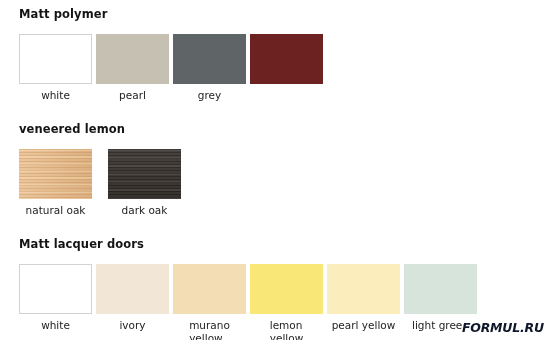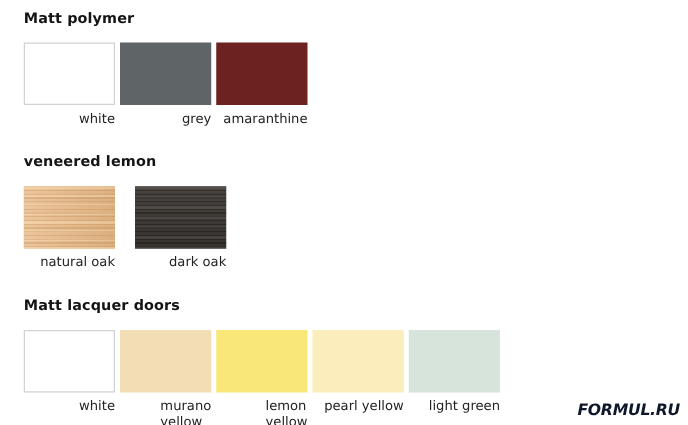--- a/index.html
+++ b/index.html
@@ -46,21 +46,21 @@
     left: 19px;
     top: 34px;
     height: 78px;
     display: flex;
     align-items: flex-start;
   }
 
   .swatch-cell {
     display: flex;
     flex-direction: column;
-    align-items: flex-end;
+    align-items: center;
   }
 
   .swatch-chip {
     width: 73px;
     height: 50px;
     box-sizing: border-box;
     position: relative;
     overflow: hidden;
   }
   .swatch-chip.bordered {
@@ -146,26 +146,29 @@
 <div class="page">
 
   <div class="section" id="section-0">
     <div class="section-title">Matt polymer</div>
     <div class="swatch-row" style="gap: 4px;">
         <div class="swatch-cell">
           <div class="swatch-chip bordered" style="background: rgb(255, 255, 255);"></div>
           <div class="swatch-label">white</div>
         </div>
         <div class="swatch-cell">
+          <div class="swatch-chip" style="background: rgb(198, 192, 179);"></div>
+          <div class="swatch-label">pearl</div>
+        </div>
+        <div class="swatch-cell">
           <div class="swatch-chip" style="background: rgb(95, 101, 103);"></div>
           <div class="swatch-label">grey</div>
         </div>
         <div class="swatch-cell">
           <div class="swatch-chip" style="background: rgb(107, 34, 32);"></div>
-          <div class="swatch-label">amaranthine</div>
         </div>
       </div>
   </div>
 
   <div class="section" id="section-1">
     <div class="section-title">veneered lemon</div>
     <div class="swatch-row" style="gap: 16px;">
         <div class="swatch-cell">
           <div class="swatch-chip" style="background: rgb(231, 185, 135);">
             <div class="grain light"></div>
@@ -182,20 +185,24 @@
   </div>
 
   <div class="section" id="section-2">
     <div class="section-title">Matt lacquer doors</div>
     <div class="swatch-row" style="gap: 4px;">
         <div class="swatch-cell">
           <div class="swatch-chip bordered" style="background: rgb(255, 255, 255);"></div>
           <div class="swatch-label">white</div>
         </div>
         <div class="swatch-cell">
+          <div class="swatch-chip" style="background: rgb(242, 231, 214);"></div>
+          <div class="swatch-label">ivory</div>
+        </div>
+        <div class="swatch-cell">
           <div class="swatch-chip" style="background: rgb(243, 221, 180);"></div>
           <div class="swatch-label">murano
 yellow</div>
         </div>
         <div class="swatch-cell">
           <div class="swatch-chip" style="background: rgb(249, 232, 120);"></div>
           <div class="swatch-label">lemon
 yellow</div>
         </div>
         <div class="swatch-cell">

